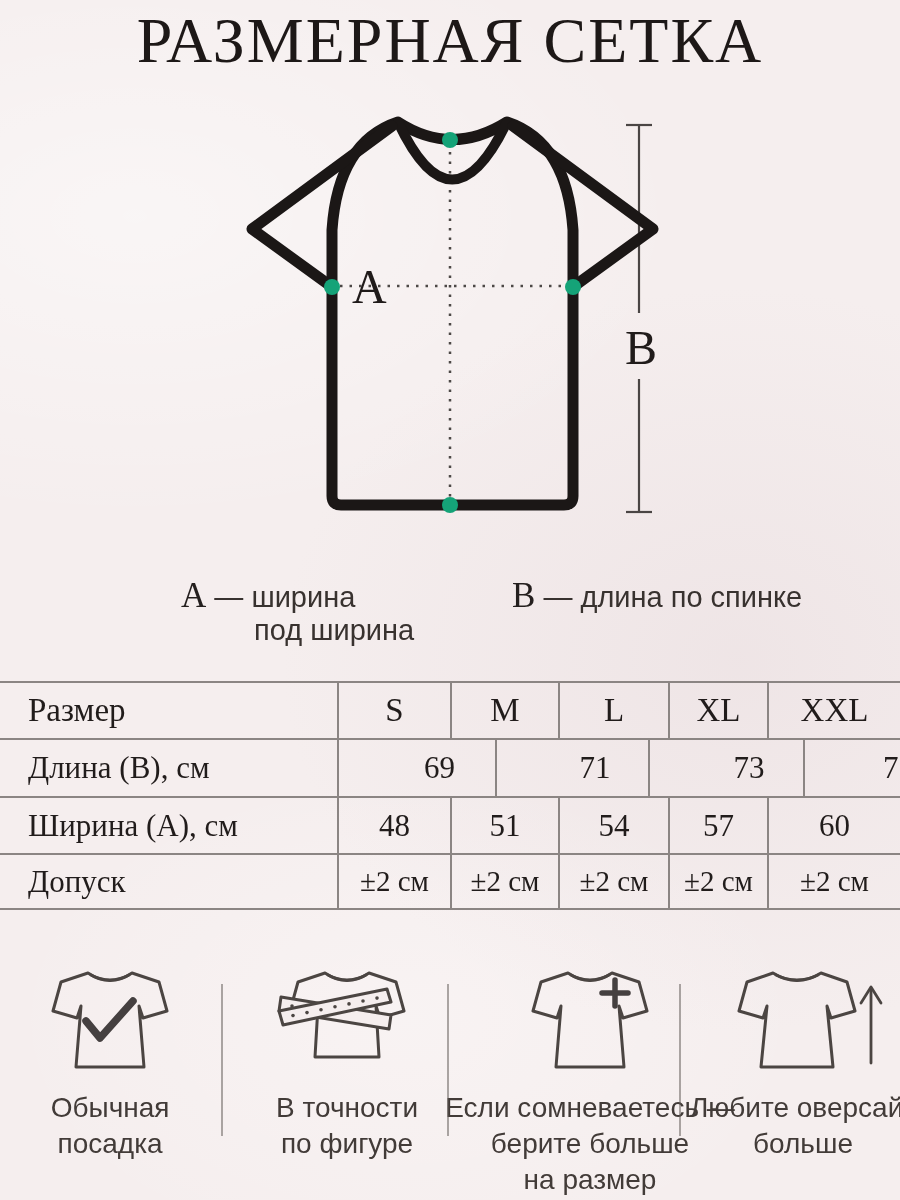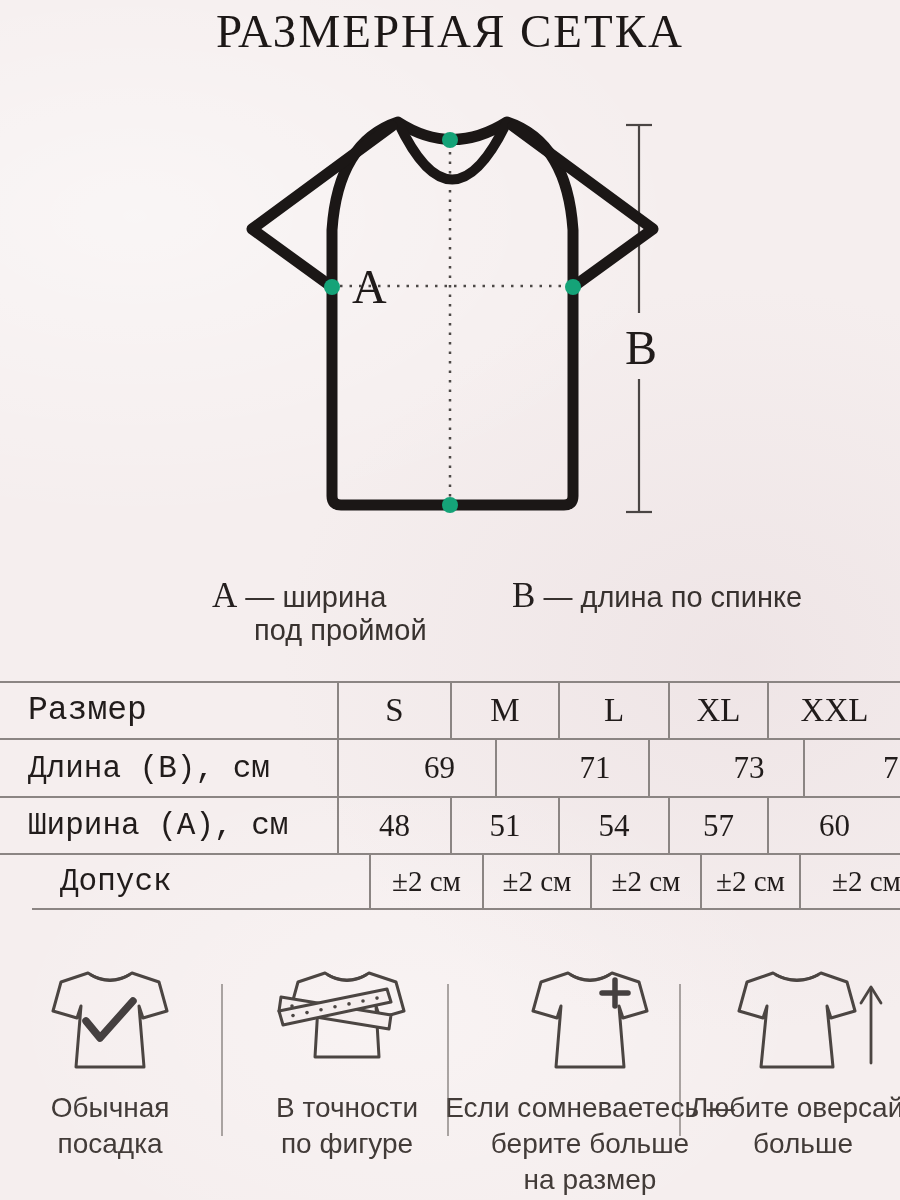--- a/index.html
+++ b/index.html
@@ -11,50 +11,50 @@
     color:#201b1a;
     background:
       radial-gradient(900px 500px at 15% 18%, rgba(255,255,255,.45), rgba(255,255,255,0) 62%),
       radial-gradient(760px 620px at 82% 55%, rgba(233,221,223,.55), rgba(233,221,223,0) 60%),
       radial-gradient(680px 420px at 45% 85%, rgba(255,252,252,.35), rgba(255,255,255,0) 60%),
       #f5eeee;
   }
   .title{
     position:absolute;top:6px;left:0;width:900px;
     text-align:center;
-    font-size:47px;line-height:1.1;letter-spacing:2px;
+    font-size:64px;line-height:1.1;letter-spacing:2px;
     color:#1d1817;
   }
   
   .diagram-svg{position:absolute;top:95px;left:0;}
   
   .legend{position:absolute;top:0;left:0;font-family:"Liberation Sans", sans-serif;color:#38322f;}
   .legend .term{font-family:"Liberation Serif", serif;font-size:35px;color:#241f1e;}
-  .legend-a-l1{position:absolute;top:576px;left:212px;font-size:29px;white-space:nowrap;}
+  .legend-a-l1{position:absolute;top:576px;left:181px;font-size:29px;white-space:nowrap;}
   .legend-a-l2{position:absolute;top:614px;left:254px;font-size:29px;white-space:nowrap;}
   .legend-b{position:absolute;top:576px;left:512px;font-size:29px;white-space:nowrap;}
   
   .size-table{
     position:absolute;top:681px;left:0;width:900px;
     border-top:2px solid #8b8583;
     font-size:31px;
   }
   .tr{
     display:grid;
     grid-template-columns:339px 113px 108px 110px 99px 131px;
     border-bottom:2px solid #8b8583;
   }
-  .tr.h{height:55px;} .tr.r1{height:56px;gap:45px;} .tr.r2{height:55px;} .tr.r3{height:53px;margin-left:32px;}
+  .tr.h{height:55px;} .tr.r1{height:56px;gap:45px;} .tr.r2{height:55px;} .tr.r3{height:53px;}
   .td{
     display:flex;align-items:center;justify-content:center;
     border-right:2px solid #8b8583;
     color:#211c1b;
   }
   .td:last-child{border-right:none;}
-  .td.label{justify-content:flex-start;padding-left:28px;font-family:Liberation Mono, monospace;}
+  .td.label{justify-content:flex-start;padding-left:28px;}
   .tr.h .td{font-size:33px;}
   .tr.r3 .td:not(.label){font-size:29px;}
   
   .fit-guide{position:absolute;top:958px;left:0;width:900px;display:flex;}
   .fit-col{display:flex;flex-direction:column;align-items:center;}
   .fit-col.c1{width:222px;} .fit-col.c2{width:256px;} .fit-col.c3{width:232px;} .fit-col.c4{width:194px;}
   .fit-icon{height:126px;display:flex;align-items:center;justify-content:center;}
   .caption{
     margin-top:6px;text-align:center;
     font-family:"Liberation Sans", sans-serif;
@@ -96,21 +96,21 @@
       <circle cx="573" cy="287" r="8" fill="#15a378"></circle>
       <circle cx="450" cy="505" r="8" fill="#15a378"></circle>
     </g>
 
     <text x="352" y="303" font-family="Liberation Serif, serif" font-size="48" fill="#201b1a">A</text>
     <text x="641" y="364" text-anchor="middle" font-family="Liberation Serif, serif" font-size="48" fill="#201b1a">B</text>
   </svg>
 
   <div class="legend">
     <div class="legend-a-l1"><span class="term">А</span> <span>— ширина</span></div>
-    <div class="legend-a-l2">под проймой</div>
+    <div class="legend-a-l2">под ширина</div>
     <div class="legend-b"><span class="term">В</span> <span>— длина по спинке</span></div>
   </div>
 
   <div class="size-table">
     <div class="tr h">
       <div class="td label">Размер</div>
       <div class="td">S</div>
       <div class="td">M</div>
       <div class="td">L</div>
       <div class="td">XL</div>

